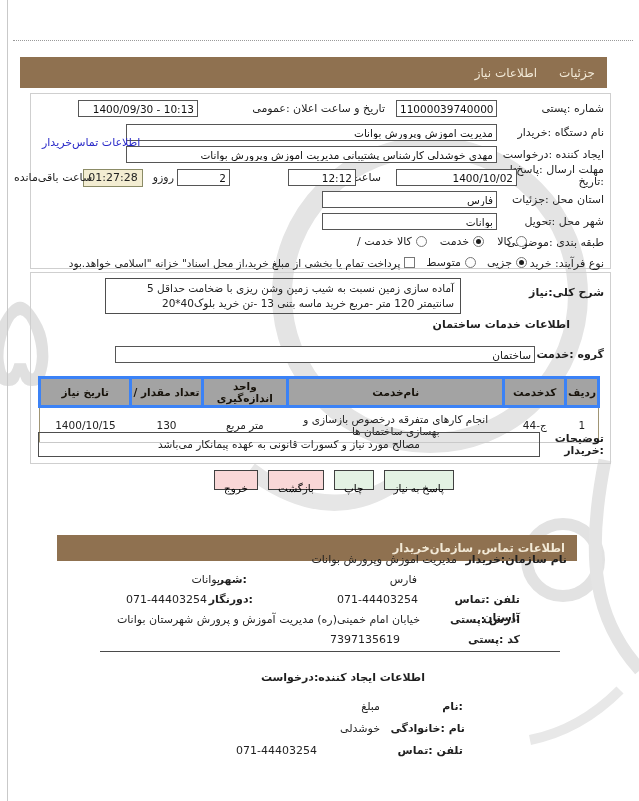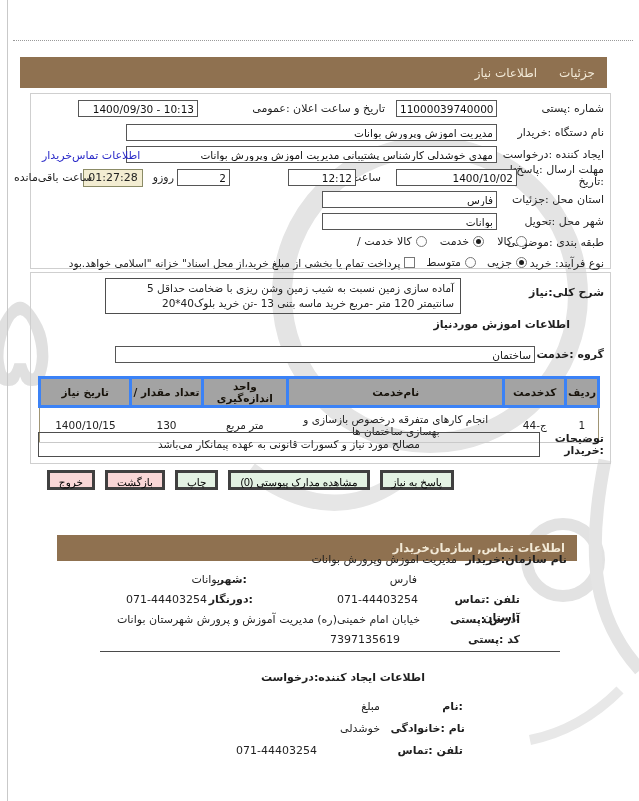--- a/index.html
+++ b/index.html
@@ -28,21 +28,21 @@
   .opt{display:flex;align-items:center;gap:4px;}
   .rdo{display:inline-block;width:11px;height:11px;border-radius:50%;border:1px solid #777;background:#fefefe;box-sizing:border-box;position:relative;}
   .rdo.on::after{content:"";position:absolute;left:2px;top:2px;width:5px;height:5px;border-radius:50%;background:#1c1c1c;}
   .chk{display:inline-block;width:11px;height:11px;border:1px solid #777;background:#fff;box-sizing:border-box;}
   .descbox{left:105px;top:278px;width:356px;height:36px;border:1px solid #4e4e4e;box-sizing:border-box;padding:2px 6px;font-size:10.5px;line-height:15px;text-align:right;overflow:hidden;}
   .notesbox{left:38px;top:432px;width:502px;height:25px;border:1px solid #4e4e4e;box-sizing:border-box;text-align:center;line-height:23px;font-size:10.5px;}
   table.svc{position:absolute;left:38px;top:376px;width:562px;border-collapse:collapse;font-size:10.5px;border:1px solid #a09574;}
   table.svc th{background:#a3a3a3;border:3px solid #3b82f6;font-weight:bold;height:21px;color:#17120a;font-size:10.5px;}
   table.svc td{border-bottom:1px solid #c9c9c9;height:32px;text-align:center;vertical-align:middle;background:#fff0;}
   .btnrow{left:88px;top:470px;width:366px;display:flex;direction:rtl;gap:10px;}
-  .btn{border:3px solid #404040;height:20px;line-height:18px;padding:0 9px;font-size:10.5px;cursor:pointer;white-space:nowrap;box-sizing:border-box;}
+  .btn{border:1px solid #404040;height:20px;line-height:18px;padding:8px 9px;font-size:10.5px;cursor:pointer;white-space:nowrap;box-sizing:border-box;}
   .btn.green{background:#e3f2e3;}
   .btn.pink{background:#f9d7d7;}
   .divline{left:100px;top:651px;width:460px;height:0;border-top:1px solid #4a4a4a;}
   .num{direction:ltr;unicode-bidi:isolate;}
   .twoline{text-align:right;line-height:12px;white-space:nowrap;}
 </style>
 </head>
 <body>
 
 <div id="app">
@@ -69,21 +69,21 @@
   <span class="abs lbl z" style="right:35px;top:102px;">شماره :پستی</span>
   <input class="fld ltr z" style="left: 396px; top: 100px; width: 101px;" readonly="" value="1100003974000018">
   <span class="abs lbl z" style="right:254px;top:102px;">تاریخ و ساعت اعلان :عمومی</span>
   <input class="fld ltr z" style="left: 78px; top: 100px; width: 120px;" readonly="" value="1400/09/30 - 10:13">
 
   <span class="abs lbl z" style="right:35px;top:126px;">نام دستگاه :خریدار</span>
   <input class="fld rtl z" style="left: 126px; top: 124px; width: 371px;" readonly="" value="مدیریت اموزش وپرورش بوانات">
 
   <span class="abs lbl z" style="right:35px;top:148px;">ایجاد کننده :درخواست</span>
   <input class="fld rtl z" style="left: 126px; top: 146px; width: 371px;" readonly="" value="مهدی خوشدلی کارشناس پشتیبانی مدیریت اموزش وپرورش بوانات">
-  <a class="abs link z" style="left:42px;top:149px;">اطلاعات تماس‌خریدار</a>
+  <a class="abs link z" style="left:42px;top:136px;">اطلاعات تماس‌خریدار</a>
 
   <div class="abs lbl twoline z" style="right:35px;top:164px;">
     <div>مهلت ارسال  :پاسخ‌تا</div>
     <div>:تاریخ</div>
   </div>
   <input class="fld ltr z" style="left: 396px; top: 169px; width: 121px;" readonly="" value="1400/10/02">
   <span class="abs lbl z" style="right:258px;top:171px;">ساعت</span>
   <input class="fld ltr z" style="left: 288px; top: 169px; width: 68px;" readonly="" value="12:12">
   <input class="fld ltr z" style="left: 177px; top: 169px; width: 53px;" readonly="" value="2">
   <span class="abs lbl z" style="right:465px;top:171px;">روزو</span>
@@ -126,21 +126,21 @@
       <span class="chk"></span>
       <span class="lbl" style="font-size:10.5px;">پرداخت تمام یا بخشی از مبلغ خرید،از محل اسناد" خزانه "اسلامی خواهد.بود</span>
     </span>
   </div>
 
   <div class="abs box box2 z"></div>
 
   <span class="abs lbl b z" style="right:35px;top:286px;">شرح کلی:نیاز</span>
   <div class="abs descbox z">آماده سازی زمین نسبت به شیب زمین وشن ریزی با ضخامت حداقل 5  سانتیمتر 120 متر -مربع خرید ماسه بتنی 13 -تن خرید بلوک40*20  سیمانی300عدد</div>
 
-  <span class="abs lbl b z" style="right:69px;top:318px;">اطلاعات  اموزش  موردنیاز</span>
+  <span class="abs lbl b z" style="right:69px;top:318px;">اطلاعات  خدمات  ساختمان</span>
 
   <span class="abs lbl b z" style="right:35px;top:348px;">گروه :خدمت</span>
   <input class="fld rtl z" style="left: 115px; top: 346px; width: 420px;" readonly="" value="ساختمان">
 
   <table class="svc z">
     <colgroup>
       <col style="width:30px">
         <col style="width:62px">
         <col style="width:220px">
         <col style="width:86px">
@@ -170,21 +170,20 @@
   </table>
 
   <div class="abs lbl b twoline z" style="right:35px;top:433px;">
     <div>توضیحات</div>
     <div>:خریدار</div>
   </div>
   <div class="abs notesbox z">مصالح مورد نیاز و کسورات قانونی به عهده پیمانکار می‌باشد</div>
 
   <div class="abs btnrow z">
     <button class="btn green">پاسخ به نیاز</button>
-    <button class="btn green">مشاهده مدارک پیوستی (0)</button>
     <button class="btn green">چاپ</button>
     <button class="btn pink">بازگشت</button>
     <button class="btn pink">خروج</button>
   </div>
 
   <div class="abs bar bar2 z">
     <span>اطلاعات  تماس,  سازمان‌خریدار</span>
   </div>
 
   <span class="abs lbl b z" style="right:72px;top:553px;">نام سازمان:خریدار</span>

